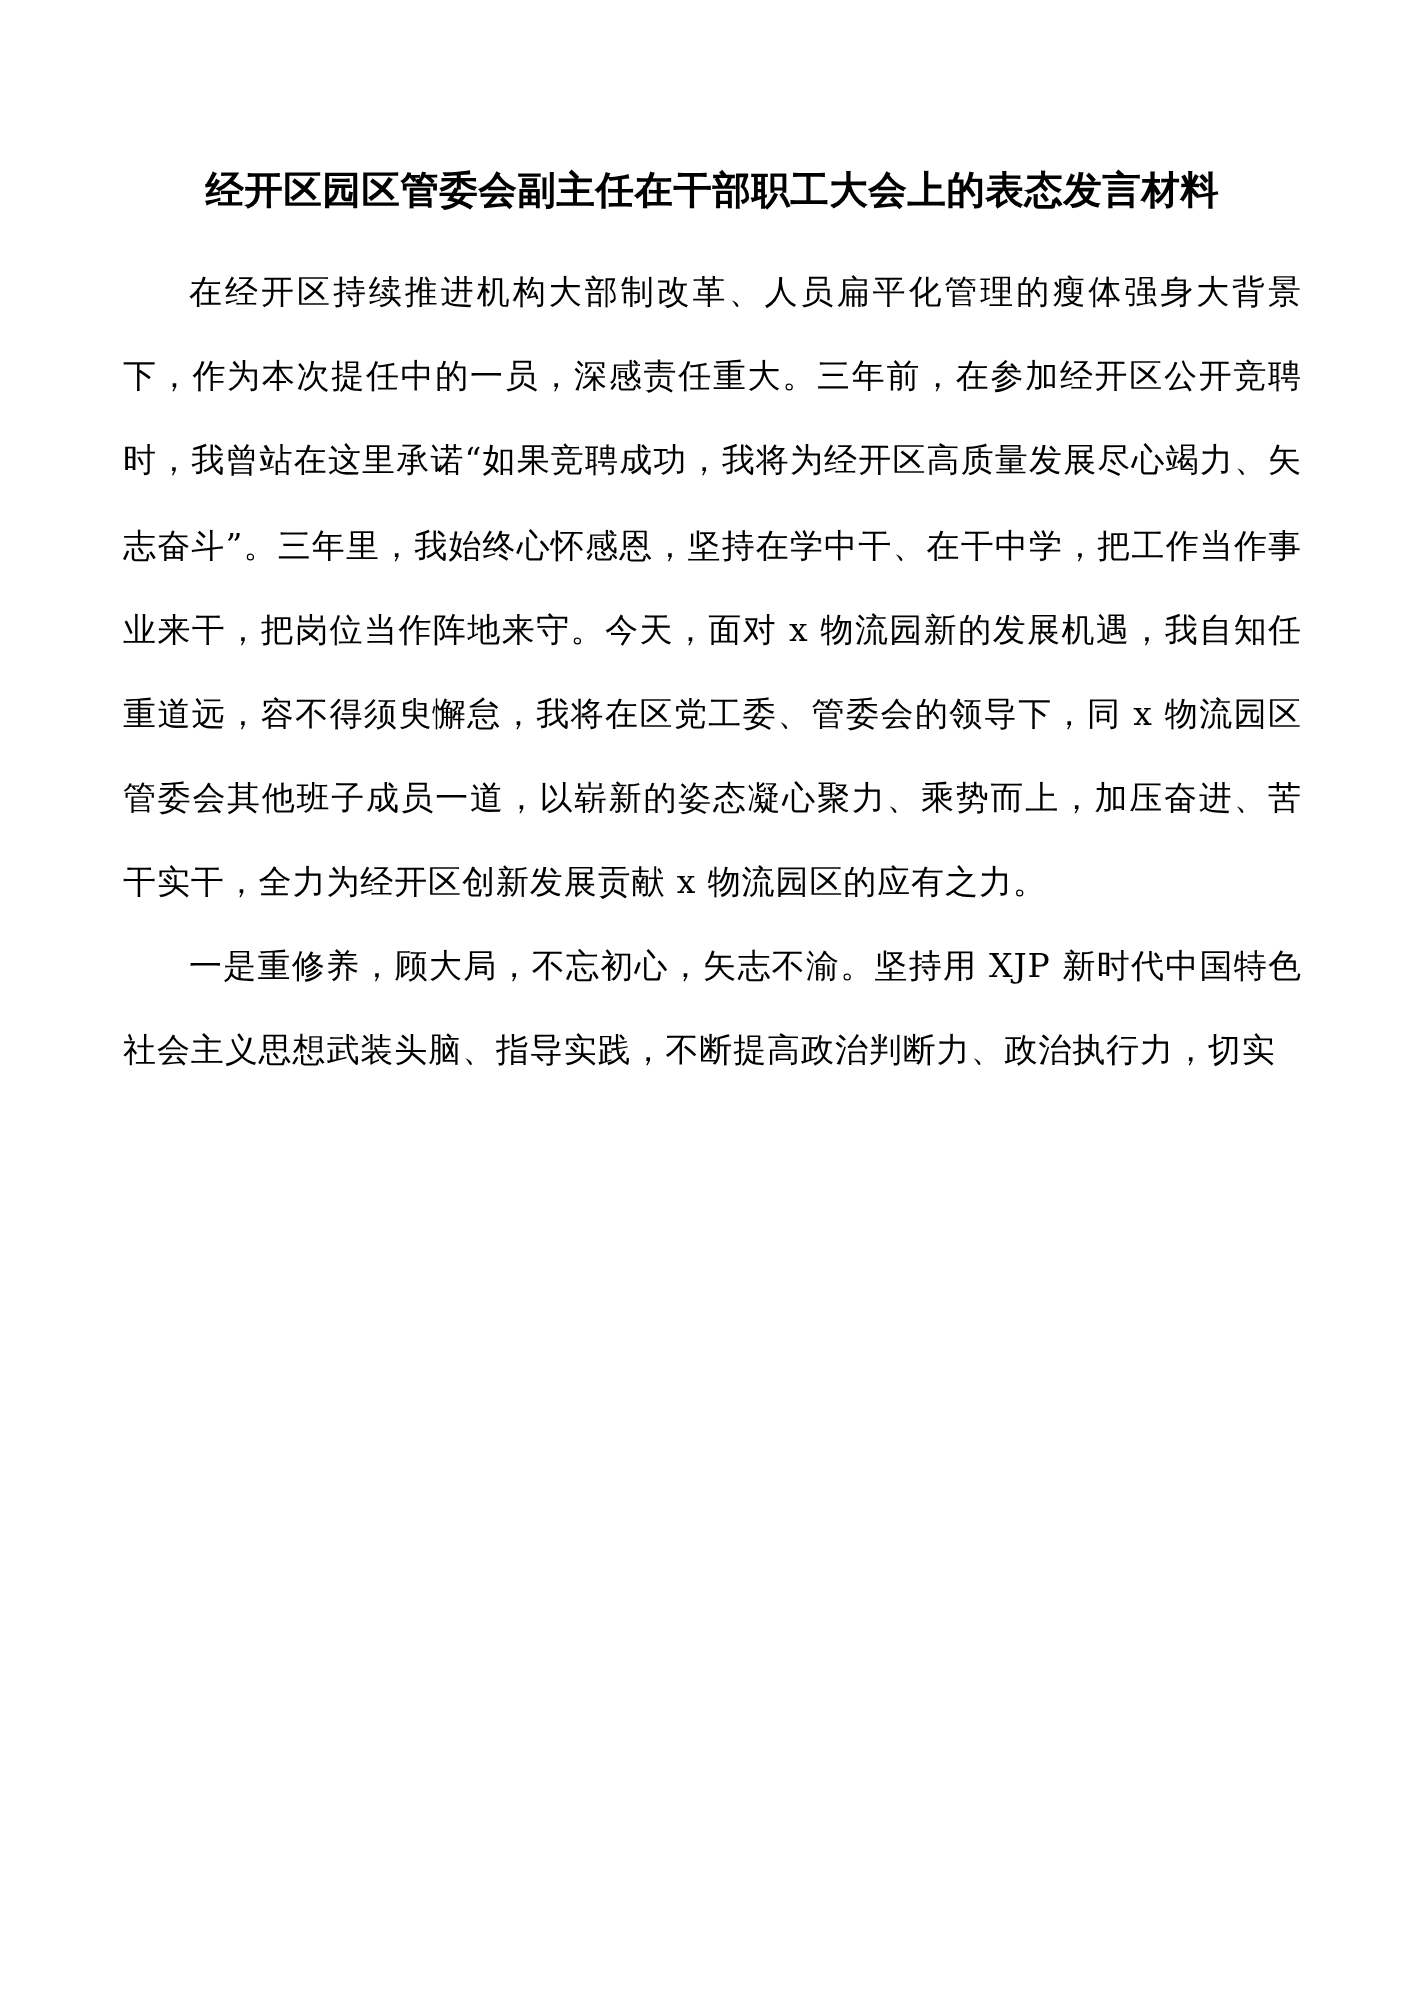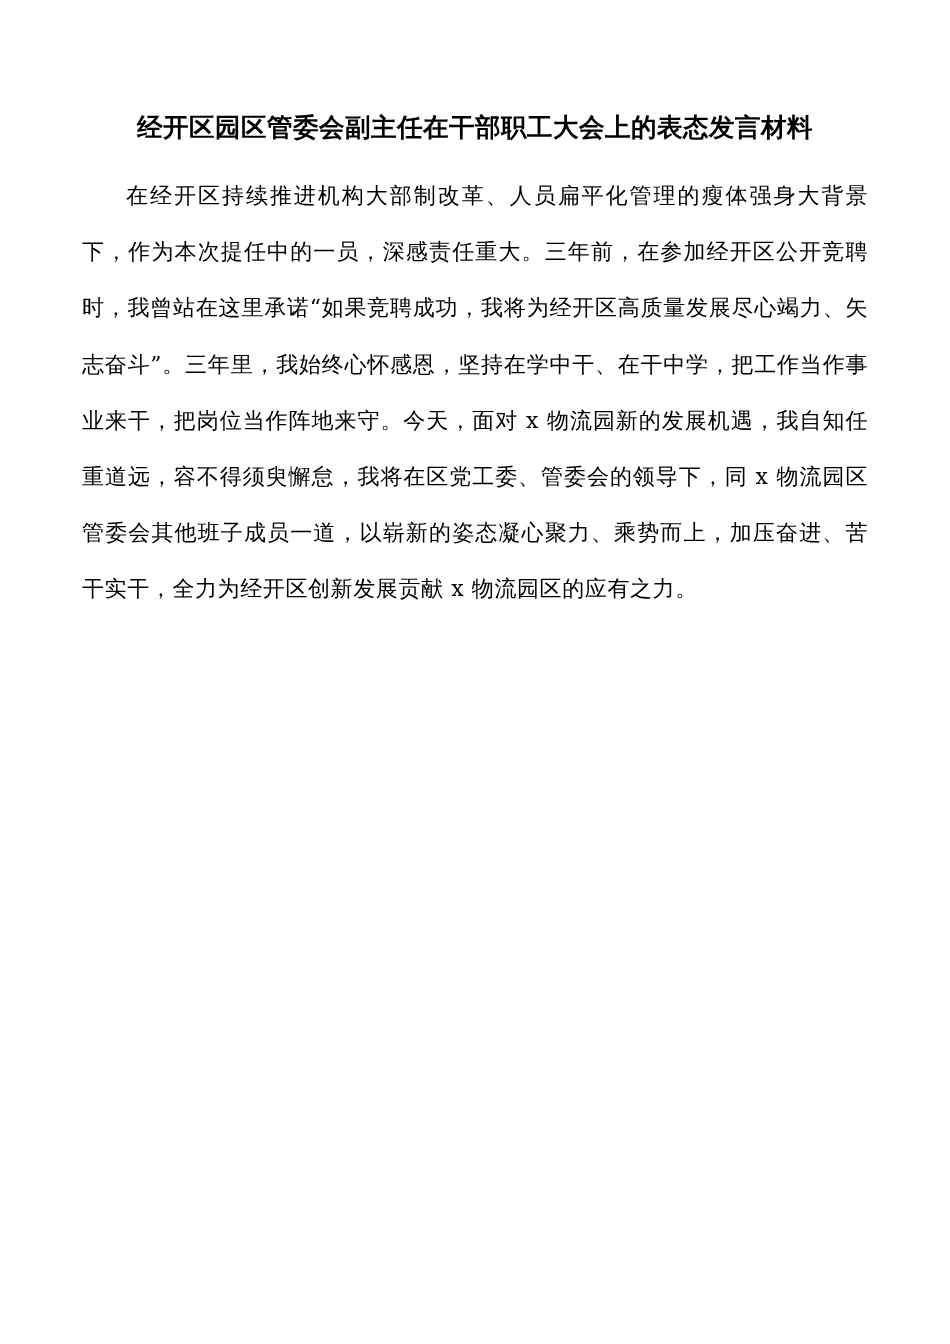--- a/index.html
+++ b/index.html
@@ -46,13 +46,14 @@
   .body-text + .body-text {
     margin-top: 0;
   }
 </style>
 </head>
 <body>
 
 <div class="page">
   <h1 class="doc-title">经开区园区管委会副主任在干部职工大会上的表态发言材料</h1>
   <p class="body-text">在经开区持续推进机构大部制改革、人员扁平化管理的瘦体强身大背景下，作为本次提任中的一员，深感责任重大。三年前，在参加经开区公开竞聘时，我曾站在这里承诺“如果竞聘成功，我将为经开区高质量发展尽心竭力、矢志奋斗”。三年里，我始终心怀感恩，坚持在学中干、在干中学，把工作当作事业来干，把岗位当作阵地来守。今天，面对 x 物流园新的发展机遇，我自知任重道远，容不得须臾懈怠，我将在区党工委、管委会的领导下，同 x 物流园区管委会其他班子成员一道，以崭新的姿态凝心聚力、乘势而上，加压奋进、苦干实干，全力为经开区创新发展贡献 x 物流园区的应有之力。</p>
+  <p class="body-text">一是重修养，顾大局，不忘初心，矢志不渝。坚持用 XJP 新时代中国特色社会主义思想武装头脑、指导实践，不断提高政治判断力、政治执行力，切实</p>
 </div>
 
 </body></html>

